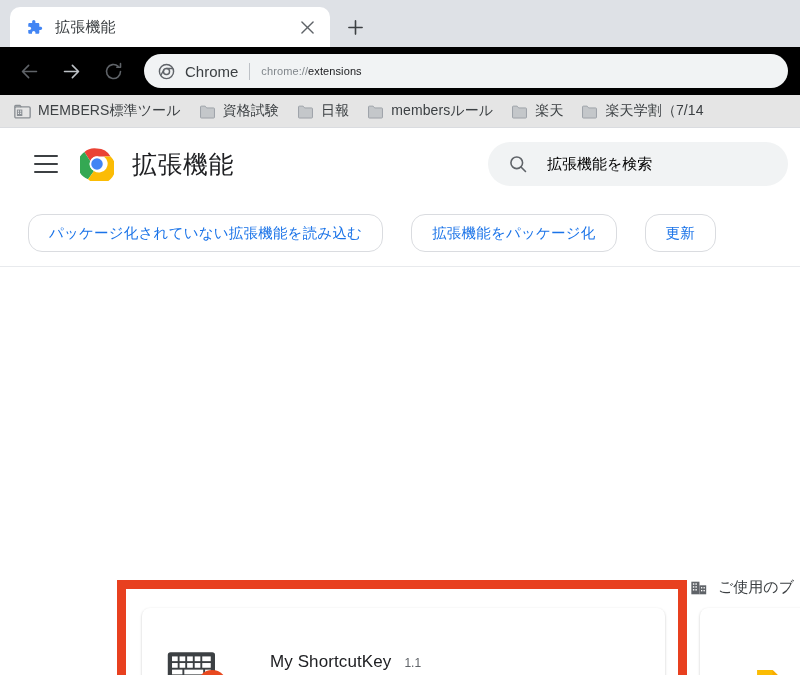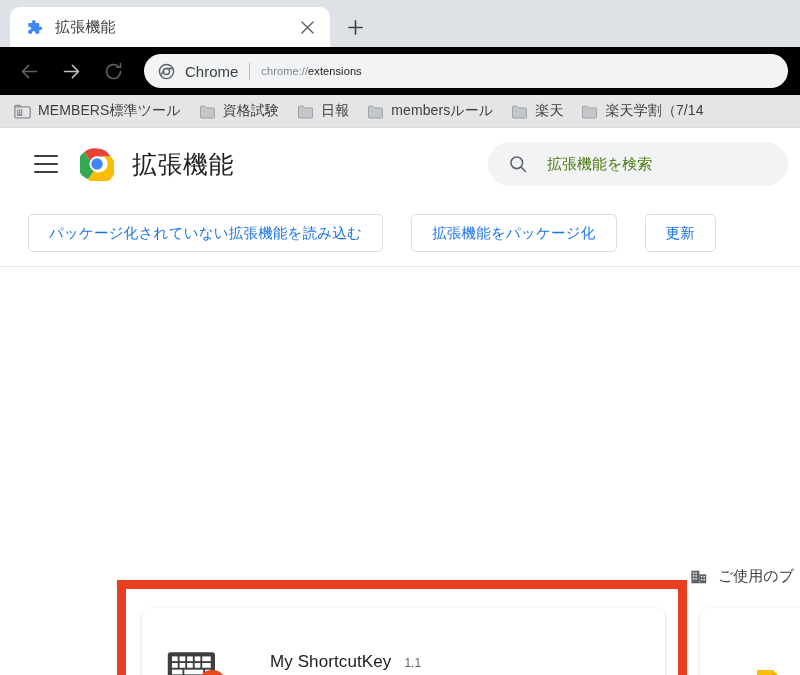--- a/index.html
+++ b/index.html
@@ -188,34 +188,34 @@
     height: 44px;
     background: #f1f3f4;
     border-radius: 22px;
     display: flex;
     align-items: center;
     padding: 0 20px;
     flex: 0 0 300px;
     margin-right: -16px;
   }
   .ext-search .s-ico { width: 20px; height: 20px; flex: 0 0 20px; margin-right: 19px; color:#5f6368; }
-  .ext-search .s-ph { font-size: 15px; color: #4d7c0f; }
+  .ext-search .s-ph { font-size: 15px; color: #000000; }
 
   .ext-actionbar {
     height: 66px;
     display: flex;
     align-items: center;
     padding: 0 28px;
     gap: 28px;
   }
 
   .pill {
     height: 38px;
     border: 1px solid #dadce0;
-    border-radius: 5px;
+    border-radius: 14px;
     background: #fff;
     color: #1a73e8;
     font-size: 14.5px;
     font-family: "Liberation Sans", sans-serif;
     padding: 0 20px;
     display: flex;
     align-items: center;
     justify-content: center;
     white-space: nowrap;
     letter-spacing: .2px;
@@ -226,21 +226,21 @@
     background: #ffffff;
     height: 385px;
     position: relative;
     padding: 18px 0 0 0;
   }
 
   
   .section-label {
     position: absolute;
     left: 690px;
-    top: 300px;
+    top: 311px;
     display: flex;
     align-items: center;
     white-space: nowrap;
   }
   .section-label .sl-ico { width: 18px; height: 18px; margin-right: 10px; flex: 0 0 18px; }
   .section-label .sl-txt { font-size: 15px; color: #3c4043; }
 
   
   .highlight {
     position: absolute;

